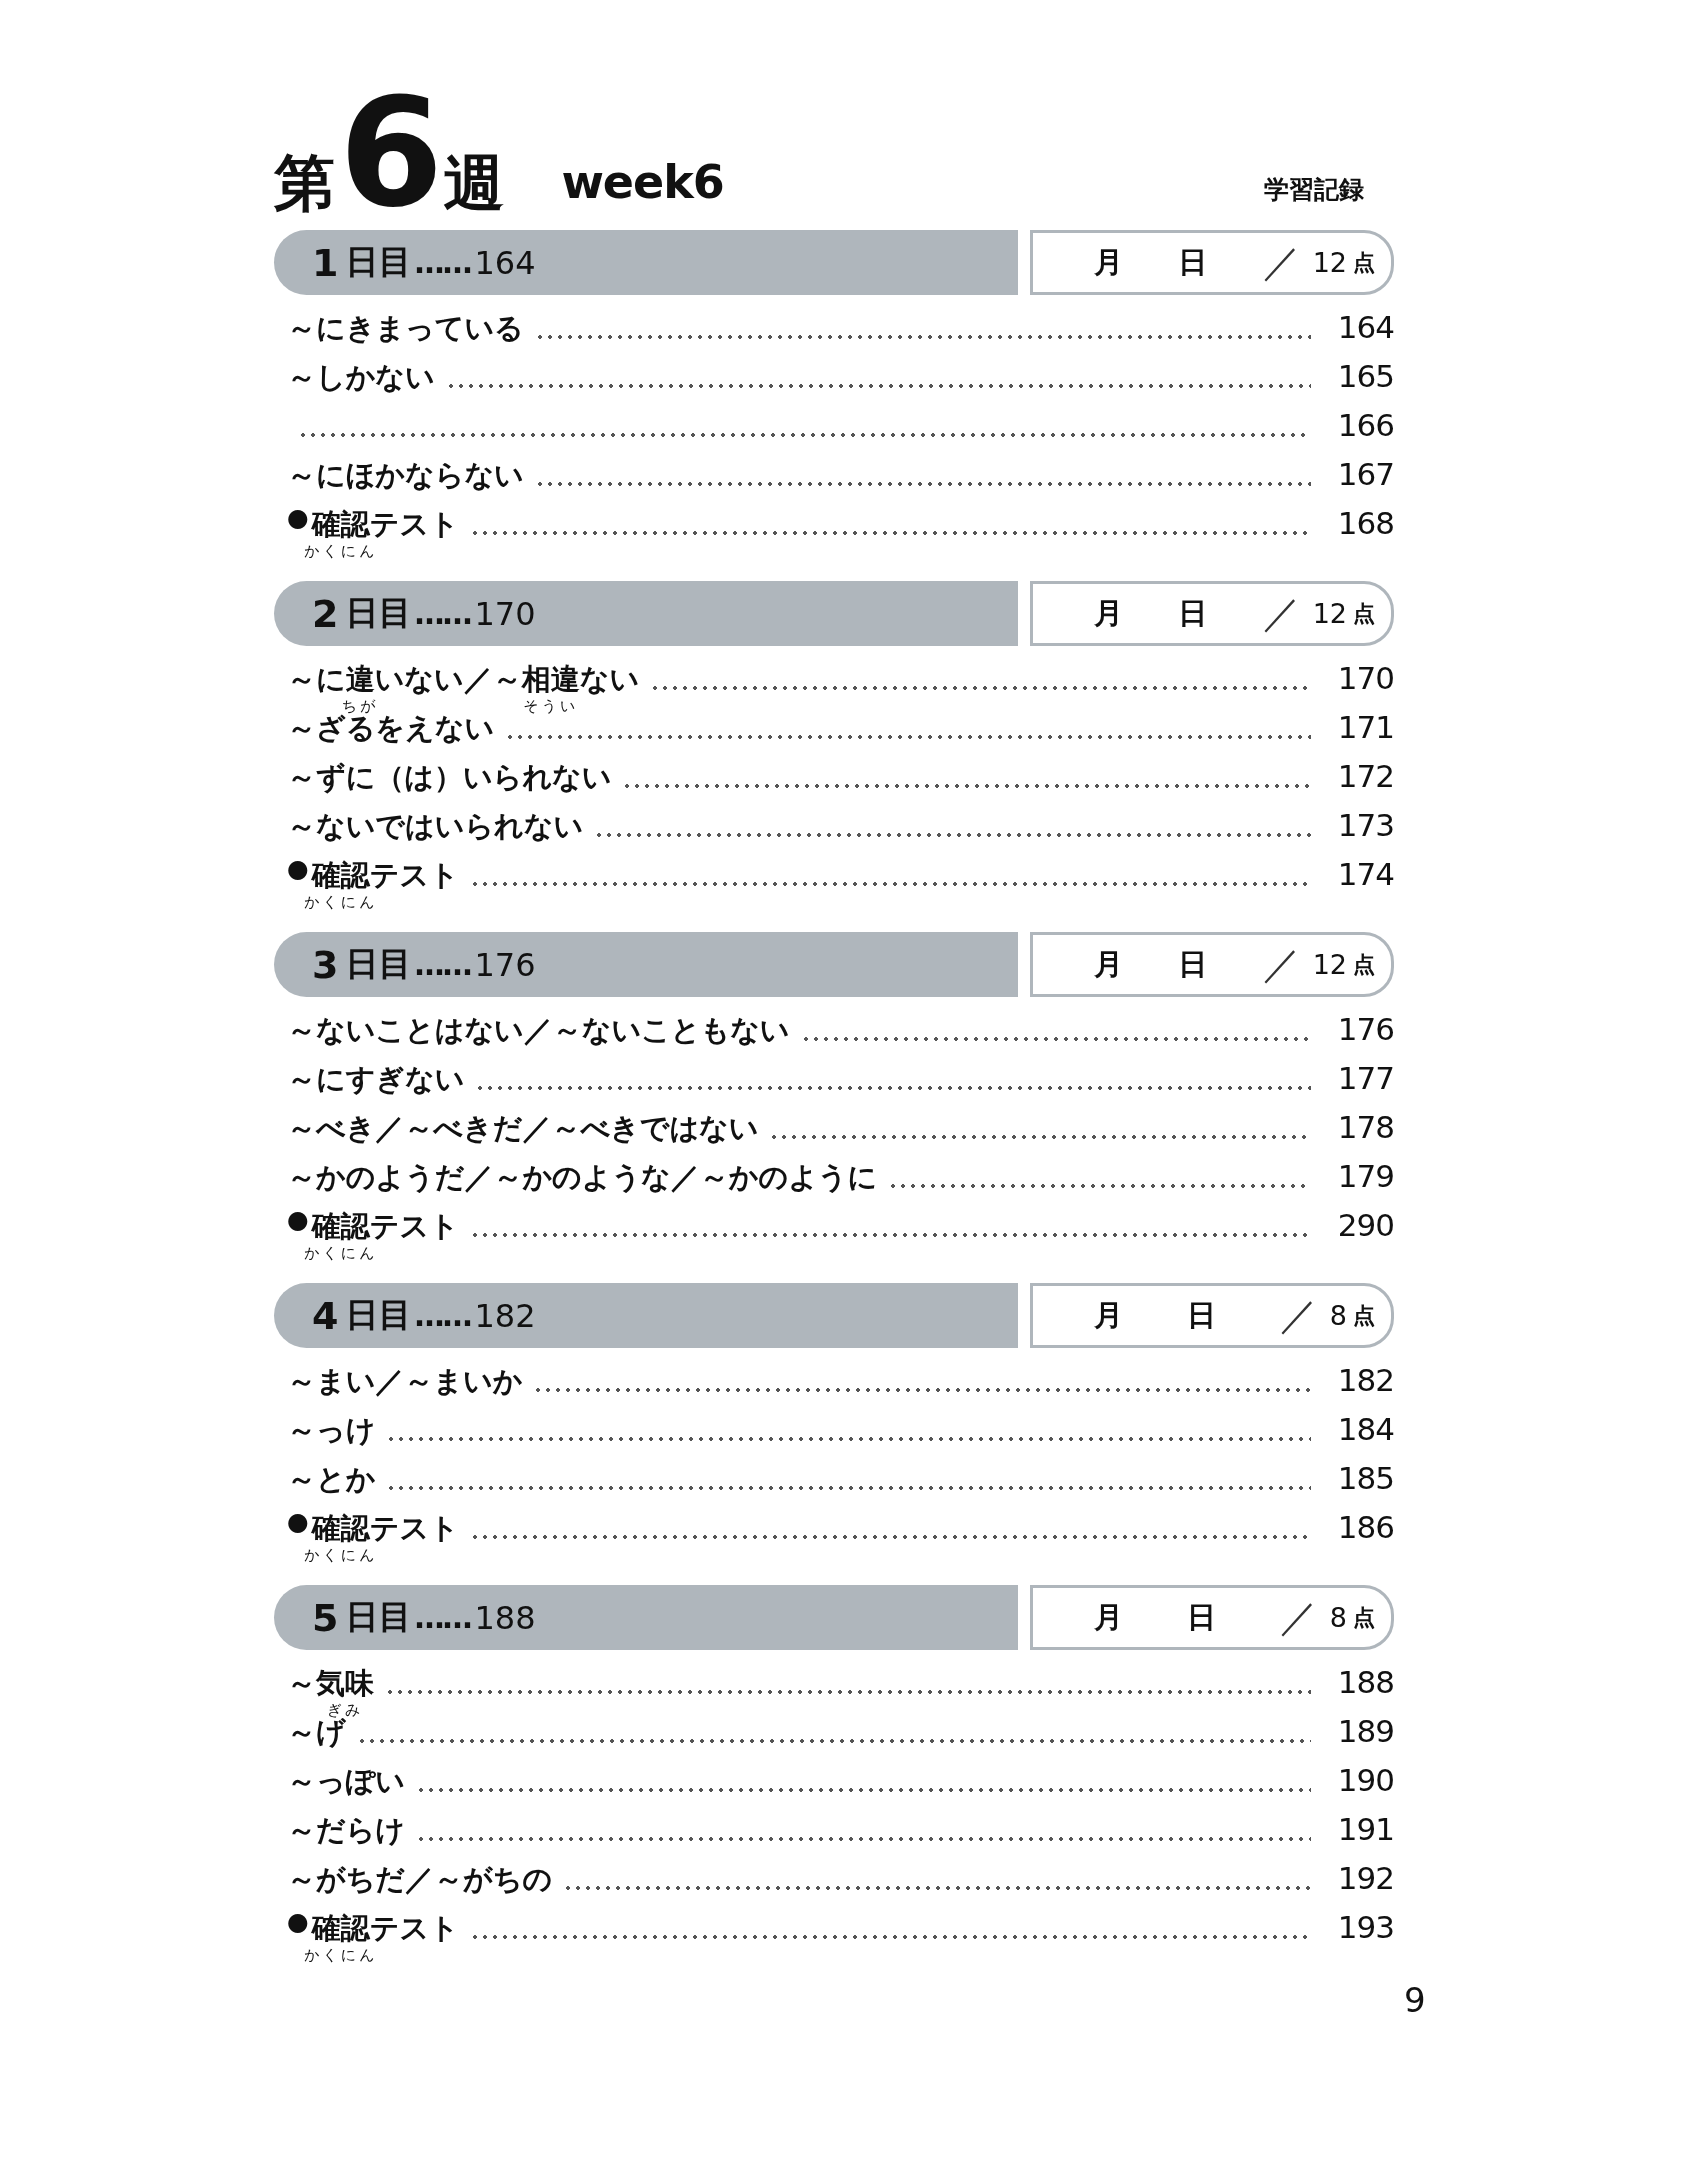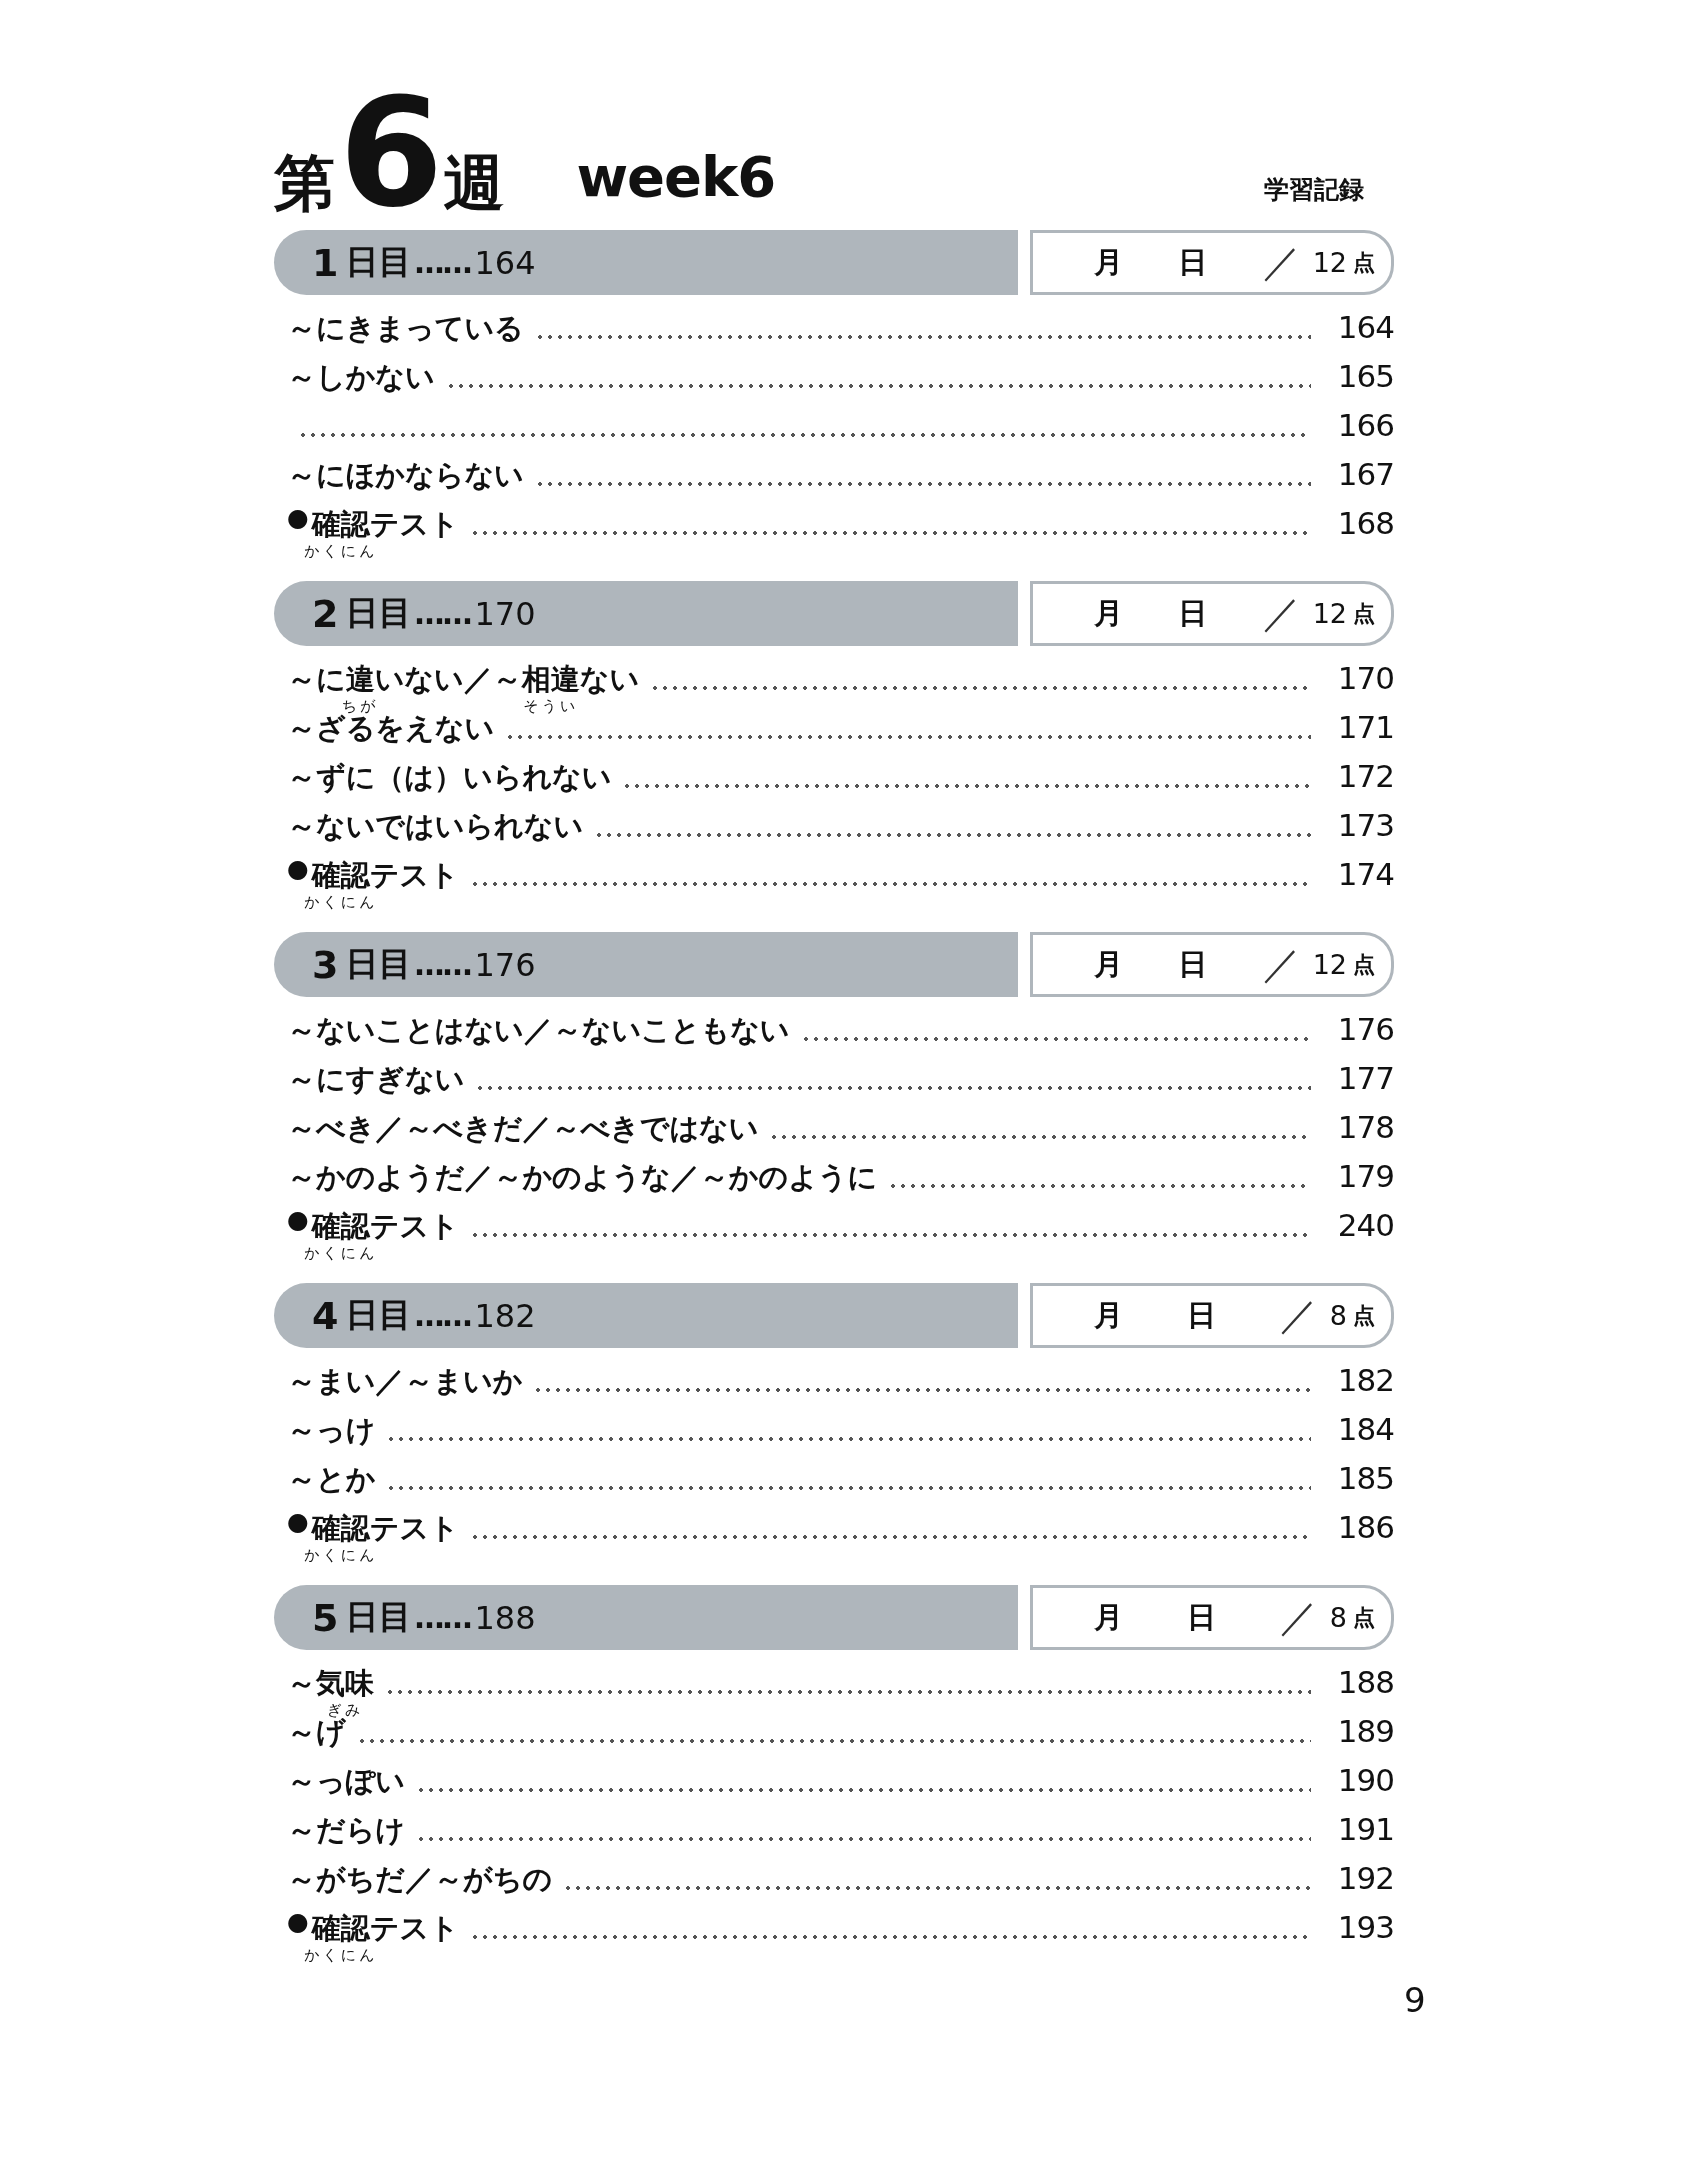--- a/index.html
+++ b/index.html
@@ -5,21 +5,21 @@
   * { margin:0; padding:0; box-sizing:border-box; }
   html,body { width:1683px; height:2178px; background:#ffffff; color:#111;
     font-family:"DejaVu Sans","Liberation Sans",sans-serif; }
   .page { position:relative; width:1683px; height:2178px; overflow:hidden; background:#fff; }
 
   
   .week-header { position:absolute; top:87px; left:274px; display:flex; align-items:flex-end; }
   .wk-dai  { font-size:61px; font-weight:700; line-height:1; margin-bottom:6px; }
   .wk-num  { font-size:150px; font-weight:700; line-height:0.88; letter-spacing:-4px; margin:0 4px; }
   .wk-shu  { font-size:61px; font-weight:700; line-height:1; margin-bottom:6px; }
-  .wk-en   { font-size:56px; font-weight:700; line-height:1; margin-left:72px; margin-bottom:14px; letter-spacing:-1px; }
+  .wk-en   { font-size:46px; font-weight:700; line-height:1; margin-left:57px; margin-bottom:14px; letter-spacing:-1px; }
 
   .record-label { position:absolute; top:173px; right:319px; font-size:25px; font-weight:600; }
 
   
   .toc-wrap { position:absolute; top:230px; left:274px; width:1120px; }
   .toc-section { margin-bottom:27px; }
 
   .day-bar-row { display:flex; align-items:stretch; height:65px; }
   .day-bar { flex:1; background:var(--bar-gray,#afb6bc); border-radius:33px 0 0 33px;
     display:flex; align-items:center; padding-left:38px; }
@@ -258,21 +258,21 @@
     <span class="item-page">179</span>
   </div>
 
   <div class="toc-row">
     <span class="bullet">●</span>
     <span class="item-title">
               <span class="seg">確認<span class="furi">かくにん</span></span>
               <span class="seg">テスト</span>
             </span>
     <span class="leader"></span>
-    <span class="item-page">240</span>
+    <span class="item-page">290</span>
   </div>
 </div>
   </section>
 
   <section class="toc-section">
     <div class="day-bar-row">
       <div class="day-bar">
         <span class="day-num">4</span>
         <span class="day-label">日目</span>
         <span class="day-dots">……</span>

